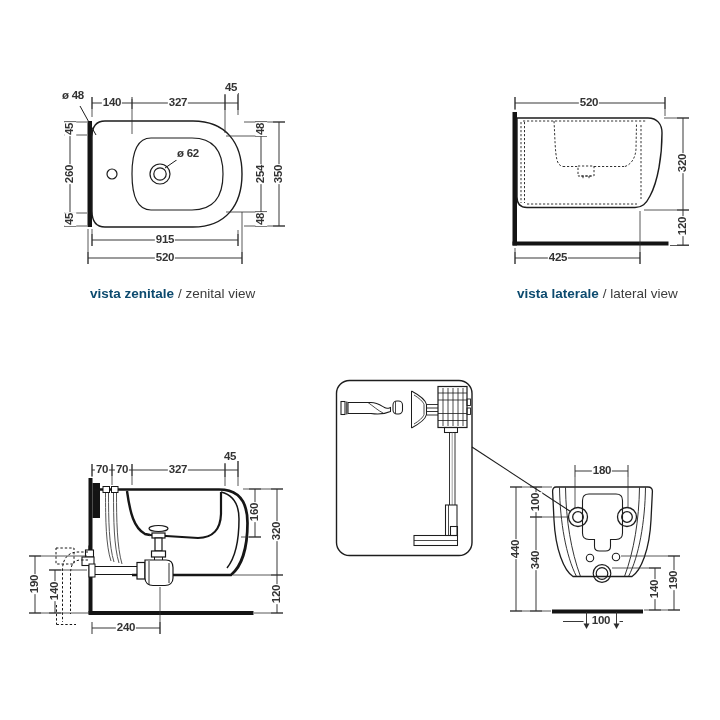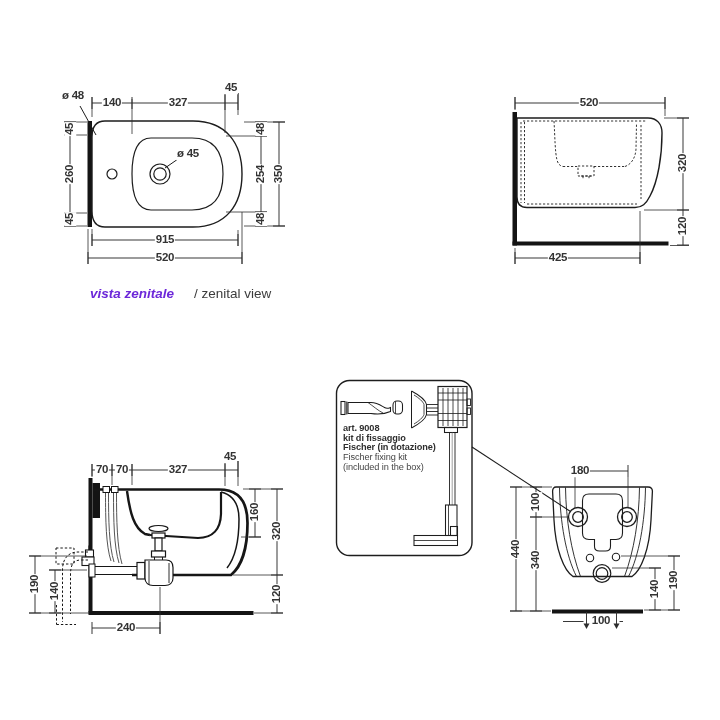--- a/index.html
+++ b/index.html
@@ -7,22 +7,22 @@
               font-family:"Liberation Sans", sans-serif; }
   .stage { position:absolute; left:0; top:0; width:720px; height:720px; background:#fff; }
   svg.drawing { position:absolute; left:0; top:0; }
   .dim {
     position:absolute; font-weight:700; font-size:11.5px; line-height:1;
     color:#333; background:#fff; padding:0 1px; white-space:nowrap;
     letter-spacing:-0.3px; transform:translate(-50%,-50%);
   }
   .dim.rot { transform:translate(-50%,-50%) rotate(-90deg); }
   .caption { position:absolute; font-size:13.5px; color:#3c3c3c; white-space:nowrap; }
-  .caption b { font-weight:700; color:#6d28d9;font-style:italic; }
-  .caption .cr { margin-left:20px; }
+  .caption b { font-weight:700; color:#0c4a6e; }
+  .caption .cr { margin-left:4px; }
   .kit-text { position:absolute; left:343px; top:424px; font-size:9.2px; line-height:9.7px;
               color:#454545; letter-spacing:-0.1px; white-space:nowrap; }
   .kit-text .b { font-weight:700; color:#2e2e2e; }
   .kit-text span { display:block; }
 </style>
 </head>
 <body>
 
 <div class="stage">
 
@@ -215,52 +215,48 @@
   <span class="dim" style="left:112px;top:103px">140</span>
   <span class="dim" style="left:178px;top:103px">327</span>
   <span class="dim" style="left:231px;top:88px">45</span>
   <span class="dim rot" style="left:70px;top:129px">45</span>
   <span class="dim rot" style="left:70px;top:174px">260</span>
   <span class="dim rot" style="left:70px;top:219px">45</span>
   <span class="dim rot" style="left:261px;top:129px">48</span>
   <span class="dim rot" style="left:261px;top:174px">254</span>
   <span class="dim rot" style="left:261px;top:219px">48</span>
   <span class="dim rot" style="left:279px;top:174px">350</span>
-  <span class="dim" style="left:188px;top:154px">ø 45</span>
+  <span class="dim" style="left:188px;top:154px">ø 62</span>
   <span class="dim" style="left:165px;top:240px">915</span>
   <span class="dim" style="left:165px;top:258px">520</span>
   <div class="caption" style="left:90px;top:286px">
     <b>vista zenitale</b><span class="cr">/ zenital view</span>
   </div>
 
   <span class="dim" style="left:589px;top:103px">520</span>
   <span class="dim rot" style="left:683px;top:163px">320</span>
   <span class="dim rot" style="left:683px;top:226px">120</span>
   <span class="dim" style="left:558px;top:258px">425</span>
+  <div class="caption" style="left:517px;top:286px">
+    <b>vista laterale</b><span class="cr">/ lateral view</span>
+  </div>
 
   <span class="dim" style="left:102px;top:470px">70</span>
   <span class="dim" style="left:122px;top:470px">70</span>
   <span class="dim" style="left:178px;top:470px">327</span>
   <span class="dim" style="left:230px;top:457px">45</span>
   <span class="dim rot" style="left:35px;top:584px">190</span>
   <span class="dim rot" style="left:55px;top:591px">140</span>
   <span class="dim rot" style="left:255px;top:512px">160</span>
   <span class="dim rot" style="left:277px;top:531px">320</span>
   <span class="dim rot" style="left:277px;top:594px">120</span>
   <span class="dim" style="left:126px;top:628px">240</span>
 
-  <span class="dim" style="left:580px;top:471px">180</span>
+  <span class="dim" style="left:602px;top:471px">180</span>
   <span class="dim rot" style="left:536px;top:502px">100</span>
   <span class="dim rot" style="left:516px;top:549px">440</span>
   <span class="dim rot" style="left:536px;top:560px">340</span>
   <span class="dim rot" style="left:655px;top:589px">140</span>
   <span class="dim rot" style="left:674px;top:580px">190</span>
   <span class="dim" style="left:601px;top:621px">100</span>
 
-  <div class="kit-text">
-    <span class="b">art. 9008</span>
-    <span class="b">kit di fissaggio</span>
-    <span class="b">Fischer (in dotazione)</span>
-    <span>Fischer fixing kit</span>
-    <span>(included in the box)</span>
-  </div>
 
 </div>
 
 </body></html>

